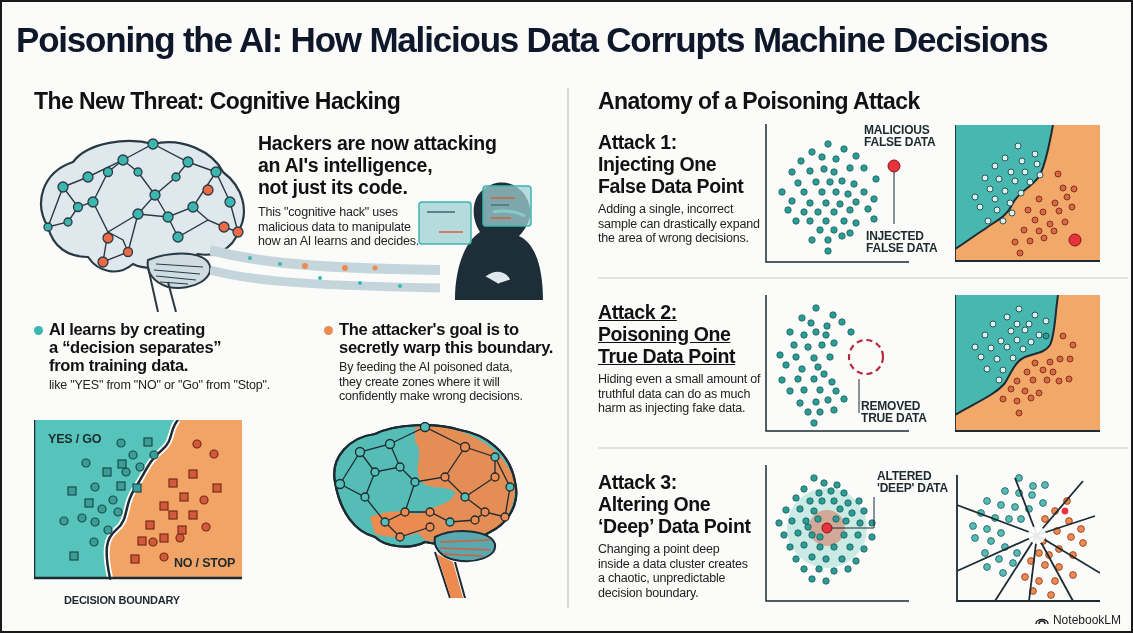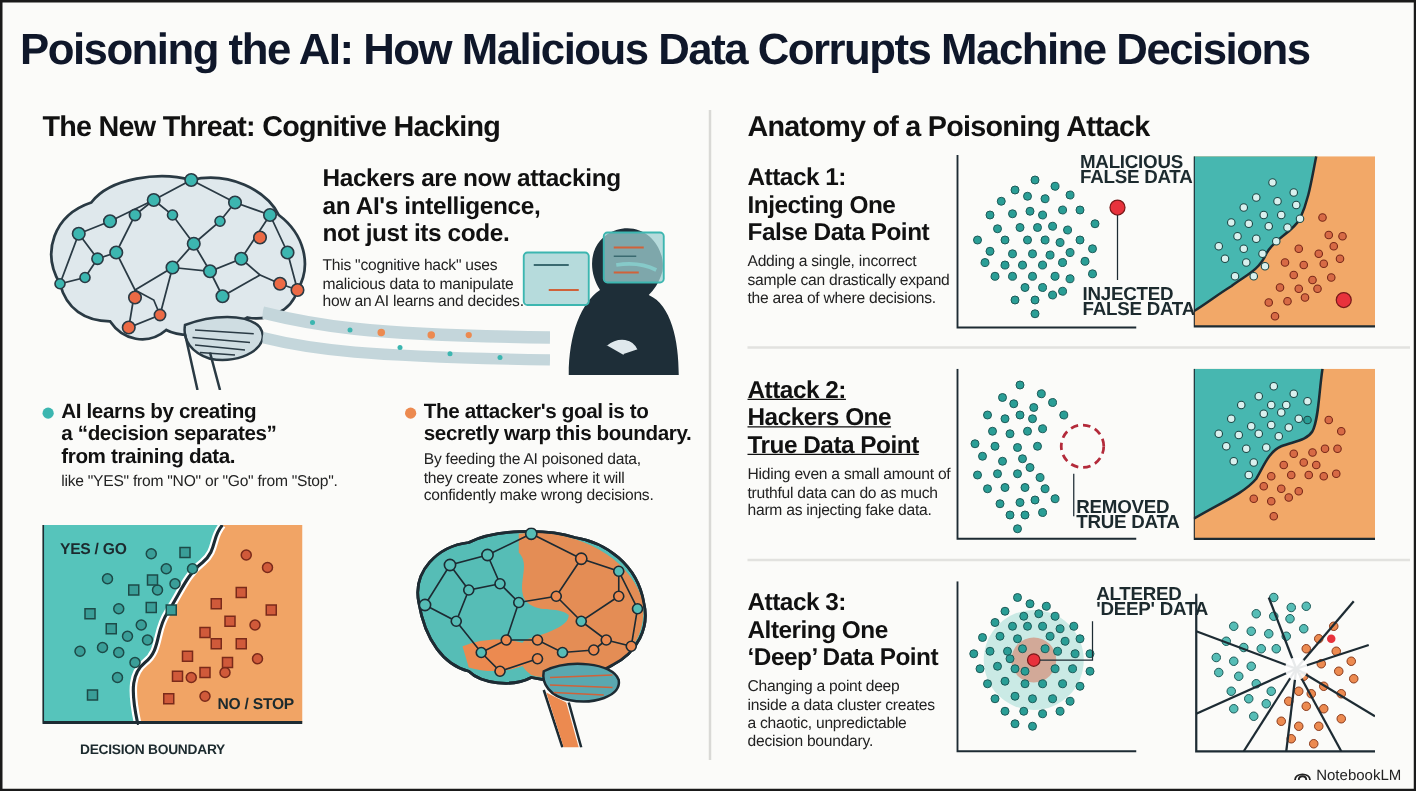--- a/index.html
+++ b/index.html
@@ -15,21 +15,21 @@
   .lead-sub { position: absolute; left: 258px; top: 205px; font-size: 12.5px; line-height: 14.5px; color: #222; letter-spacing: -0.2px; }
 
   .bullet { position: absolute; display: flex; align-items: flex-start; }
   .dot { width: 9px; height: 9px; border-radius: 50%; margin-top: 6px; margin-right: 6px; flex: none; }
   .bullet-title { font-size: 16.5px; font-weight: bold; line-height: 18px; letter-spacing: -0.3px; }
   .bullet-body { font-size: 12.5px; line-height: 14.5px; color: #222; margin-top: 4px; letter-spacing: -0.2px; }
 
   .attack-title { position: absolute; left: 598px; font-size: 19.5px; font-weight: bold; line-height: 22px; letter-spacing: -0.4px; }
   .attack-body { position: absolute; left: 598px; font-size: 12.5px; line-height: 14.5px; color: #222; letter-spacing: -0.2px; }
 
-  .lbl { position: absolute; font-size: 15px; font-weight: bold; line-height: 12px; color: #1c2a2e; text-align: left; letter-spacing: -0.2px; }
+  .lbl { position: absolute; font-size: 12px; font-weight: bold; line-height: 12px; color: #1c2a2e; text-align: left; letter-spacing: -0.2px; }
   .svgbox { position: absolute; }
   .footer { position: absolute; right: 12px; bottom: 6px; font-size: 12px; color: #222; display: flex; align-items: center; gap: 4px; }
 </style>
 </head>
 <body>
 
 <div class="frame"></div>
 
 <div class="title">Poisoning the AI: How Malicious Data Corrupts Machine Decisions</div>
 
@@ -262,21 +262,21 @@
 <div class="h2" style="left:598px;top:88px;">Anatomy of a Poisoning Attack</div>
 
 <div class="attack-title" style="top:131px;">
   <div>Attack 1:</div>
   <div>Injecting One</div>
   <div>False Data Point</div>
 </div>
 <div class="attack-body" style="top:202px;">
   <div>Adding a single, incorrect</div>
   <div>sample can drastically expand</div>
-  <div>the area of where decisions.</div>
+  <div>the area of wrong decisions.</div>
 </div>
 <svg class="svgbox" style="left:764px;top:124px;" width="150" height="140" viewBox="0 0 150 140">
   <path d="M2 0 L 2 138 L 145 138" stroke="#1d2b33" stroke-width="1.5" fill="none"></path>
   <g fill="#2a9e96" stroke="#1d5a58" stroke-width="0.8">
     <circle cx="64" cy="20" r="3.2"></circle>
       <circle cx="48" cy="28" r="3.2"></circle>
       <circle cx="80" cy="25" r="3.2"></circle>
       <circle cx="37" cy="37" r="3.2"></circle>
     <circle cx="58" cy="33" r="3.2"></circle>
       <circle cx="72" cy="35" r="3.2"></circle>
@@ -389,21 +389,21 @@
       <circle cx="89" cy="113" r="3"></circle>
       <circle cx="65" cy="128" r="3"></circle>
   </g>
   <circle cx="120" cy="115" r="6" fill="#e8323c" stroke="#7a1a1a" stroke-width="1"></circle>
 </svg>
 
 <div class="hdivider" style="top:277px;"></div>
 
 <div class="attack-title" style="top:301px;text-decoration:underline;">
   <div>Attack 2:</div>
-  <div>Hackers One</div>
+  <div>Poisoning One</div>
   <div>True Data Point</div>
 </div>
 <div class="attack-body" style="top:372px;">
   <div>Hiding even a small amount of</div>
   <div>truthful data can do as much</div>
   <div>harm as injecting fake data.</div>
 </div>
 <svg class="svgbox" style="left:764px;top:295px;" width="150" height="138" viewBox="0 0 150 138">
   <path d="M2 0 L 2 136 L 145 136" stroke="#1d2b33" stroke-width="1.5" fill="none"></path>
   <g fill="#2a9e96" stroke="#1d5a58" stroke-width="0.8">

